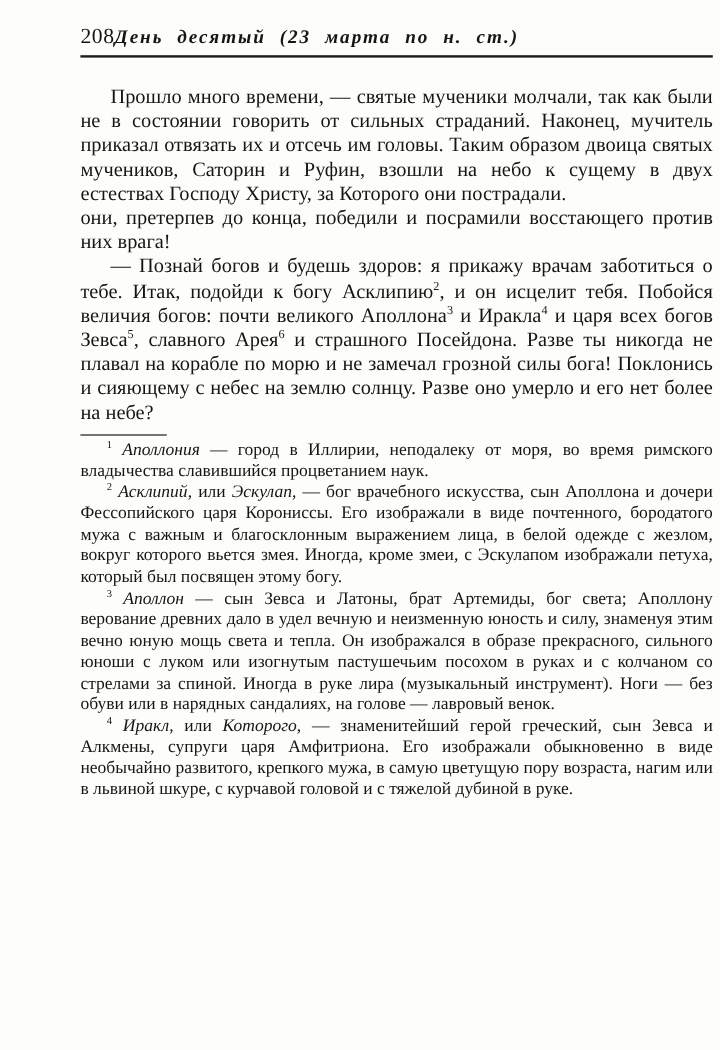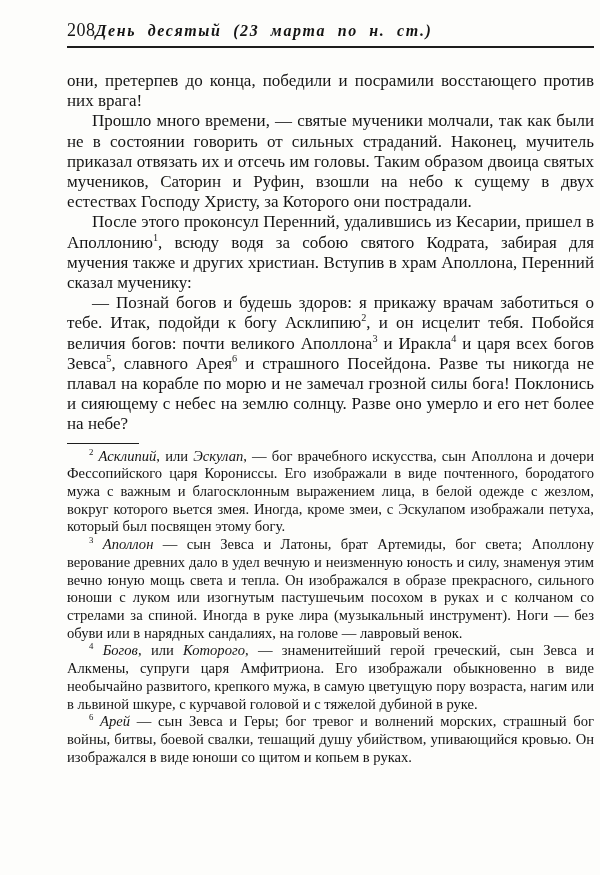--- a/index.html
+++ b/index.html
@@ -74,28 +74,27 @@
 <div class="page">
 
   <header class="running-head">
     <span class="page-number">208</span>
     <span class="header-title">День десятый (23 марта по н. ст.)</span>
   </header>
 
   <div class="header-rule"></div>
 
   <main class="body-text" id="body-text">
+      <p class="para indent"><span>Прошло много времени, — святые мученики молчали, так как были не в состоянии говорить от сильных страданий. Наконец, мучитель приказал отвязать их и отсечь им головы. Таким образом двоица святых мучеников, Саторин и Руфин, взошли на небо к сущему в двух естествах Господу Христу, за Которого они пострадали.</span></p>
       <p class="para"><span>они, претерпев до конца, победили и посрамили восстающего против них врага!</span></p>
-      <p class="para indent"><span>Прошло много времени, — святые мученики молчали, так как были не в состоянии говорить от сильных страданий. Наконец, мучитель приказал отвязать их и отсечь им головы. Таким образом двоица святых мучеников, Саторин и Руфин, взошли на небо к сущему в двух естествах Господу Христу, за Которого они пострадали.</span></p>
-      <p class="para indent"><span>После этого проконсул Перенний, удалившись из Кесарии, пришел в Аполлонию</span><sup>1</sup><span>, всюду водя за собою святого Кодрата, забирая для мучения также и других христиан. Вступив в храм Аполлона, Перенний сказал мученику:</span></p>
       <p class="para indent"><span>— Познай богов и будешь здоров: я прикажу врачам заботиться о тебе. Итак, подойди к богу Асклипию</span><sup>2</sup><span>, и он исцелит тебя. Побойся величия богов: почти великого Аполлона</span><sup>3</sup><span> и Иракла</span><sup>4</sup><span> и царя всех богов Зевса</span><sup>5</sup><span>, славного Арея</span><sup>6</sup><span> и страшного Посейдона. Разве ты никогда не плавал на корабле по морю и не замечал грозной силы бога! Поклонись и сияющему с небес на землю солнцу. Разве оно умерло и его нет более на небе?</span></p>
     </main>
 
   <div class="fn-rule"></div>
 
   <section class="footnotes" id="footnotes">
+      <p class="footnote"><sup>1</sup> <i>Аполлония</i><span> — город в Иллирии, неподалеку от моря, во время римского владычества славившийся процветанием наук.</span></p>
       <p class="footnote"><sup>2</sup> <i>Асклипий</i><span>, или </span><i>Эскулап</i><span>, — бог врачебного искусства, сын Аполлона и дочери Фессопийского царя Корониссы. Его изображали в виде почтенного, бородатого мужа с важным и благосклонным выражением лица, в белой одежде с жезлом, вокруг которого вьется змея. Иногда, кроме змеи, с Эскулапом изображали петуха, который был посвящен этому богу.</span></p>
       <p class="footnote"><sup>3</sup> <i>Аполлон</i><span> — сын Зевса и Латоны, брат Артемиды, бог света; Аполлону верование древних дало в удел вечную и неизменную юность и силу, знаменуя этим вечно юную мощь света и тепла. Он изображался в образе прекрасного, сильного юноши с луком или изогнутым пастушечьим посохом в руках и с колчаном со стрелами за спиной. Иногда в руке лира (музыкальный инструмент). Ноги — без обуви или в нарядных сандалиях, на голове — лавровый венок.</span></p>
-      <p class="footnote"><sup>4</sup> <i>Богов</i><span>, или </span><i>Которого</i><span>, — знаменитейший герой греческий, сын Зевса и Алкмены, супруги царя Амфитриона. Его изображали обыкновенно в виде необычайно развитого, крепкого мужа, в самую цветущую пору возраста, нагим или в львиной шкуре, с курчавой головой и с тяжелой дубиной в руке.</span></p>
-      <p class="footnote"><sup>6</sup> <i>Арей</i><span> — сын Зевса и Геры; бог тревог и волнений морских, страшный бог войны, битвы, боевой свалки, тешащий душу убийством, упивающийся кровью. Он изображался в виде юноши со щитом и копьем в руках.</span></p>
+      <p class="footnote"><sup>4</sup> <i>Иракл</i><span>, или </span><i>Которого</i><span>, — знаменитейший герой греческий, сын Зевса и Алкмены, супруги царя Амфитриона. Его изображали обыкновенно в виде необычайно развитого, крепкого мужа, в самую цветущую пору возраста, нагим или в львиной шкуре, с курчавой головой и с тяжелой дубиной в руке.</span></p>
     </section>
 
 </div>
 
 </body></html>

